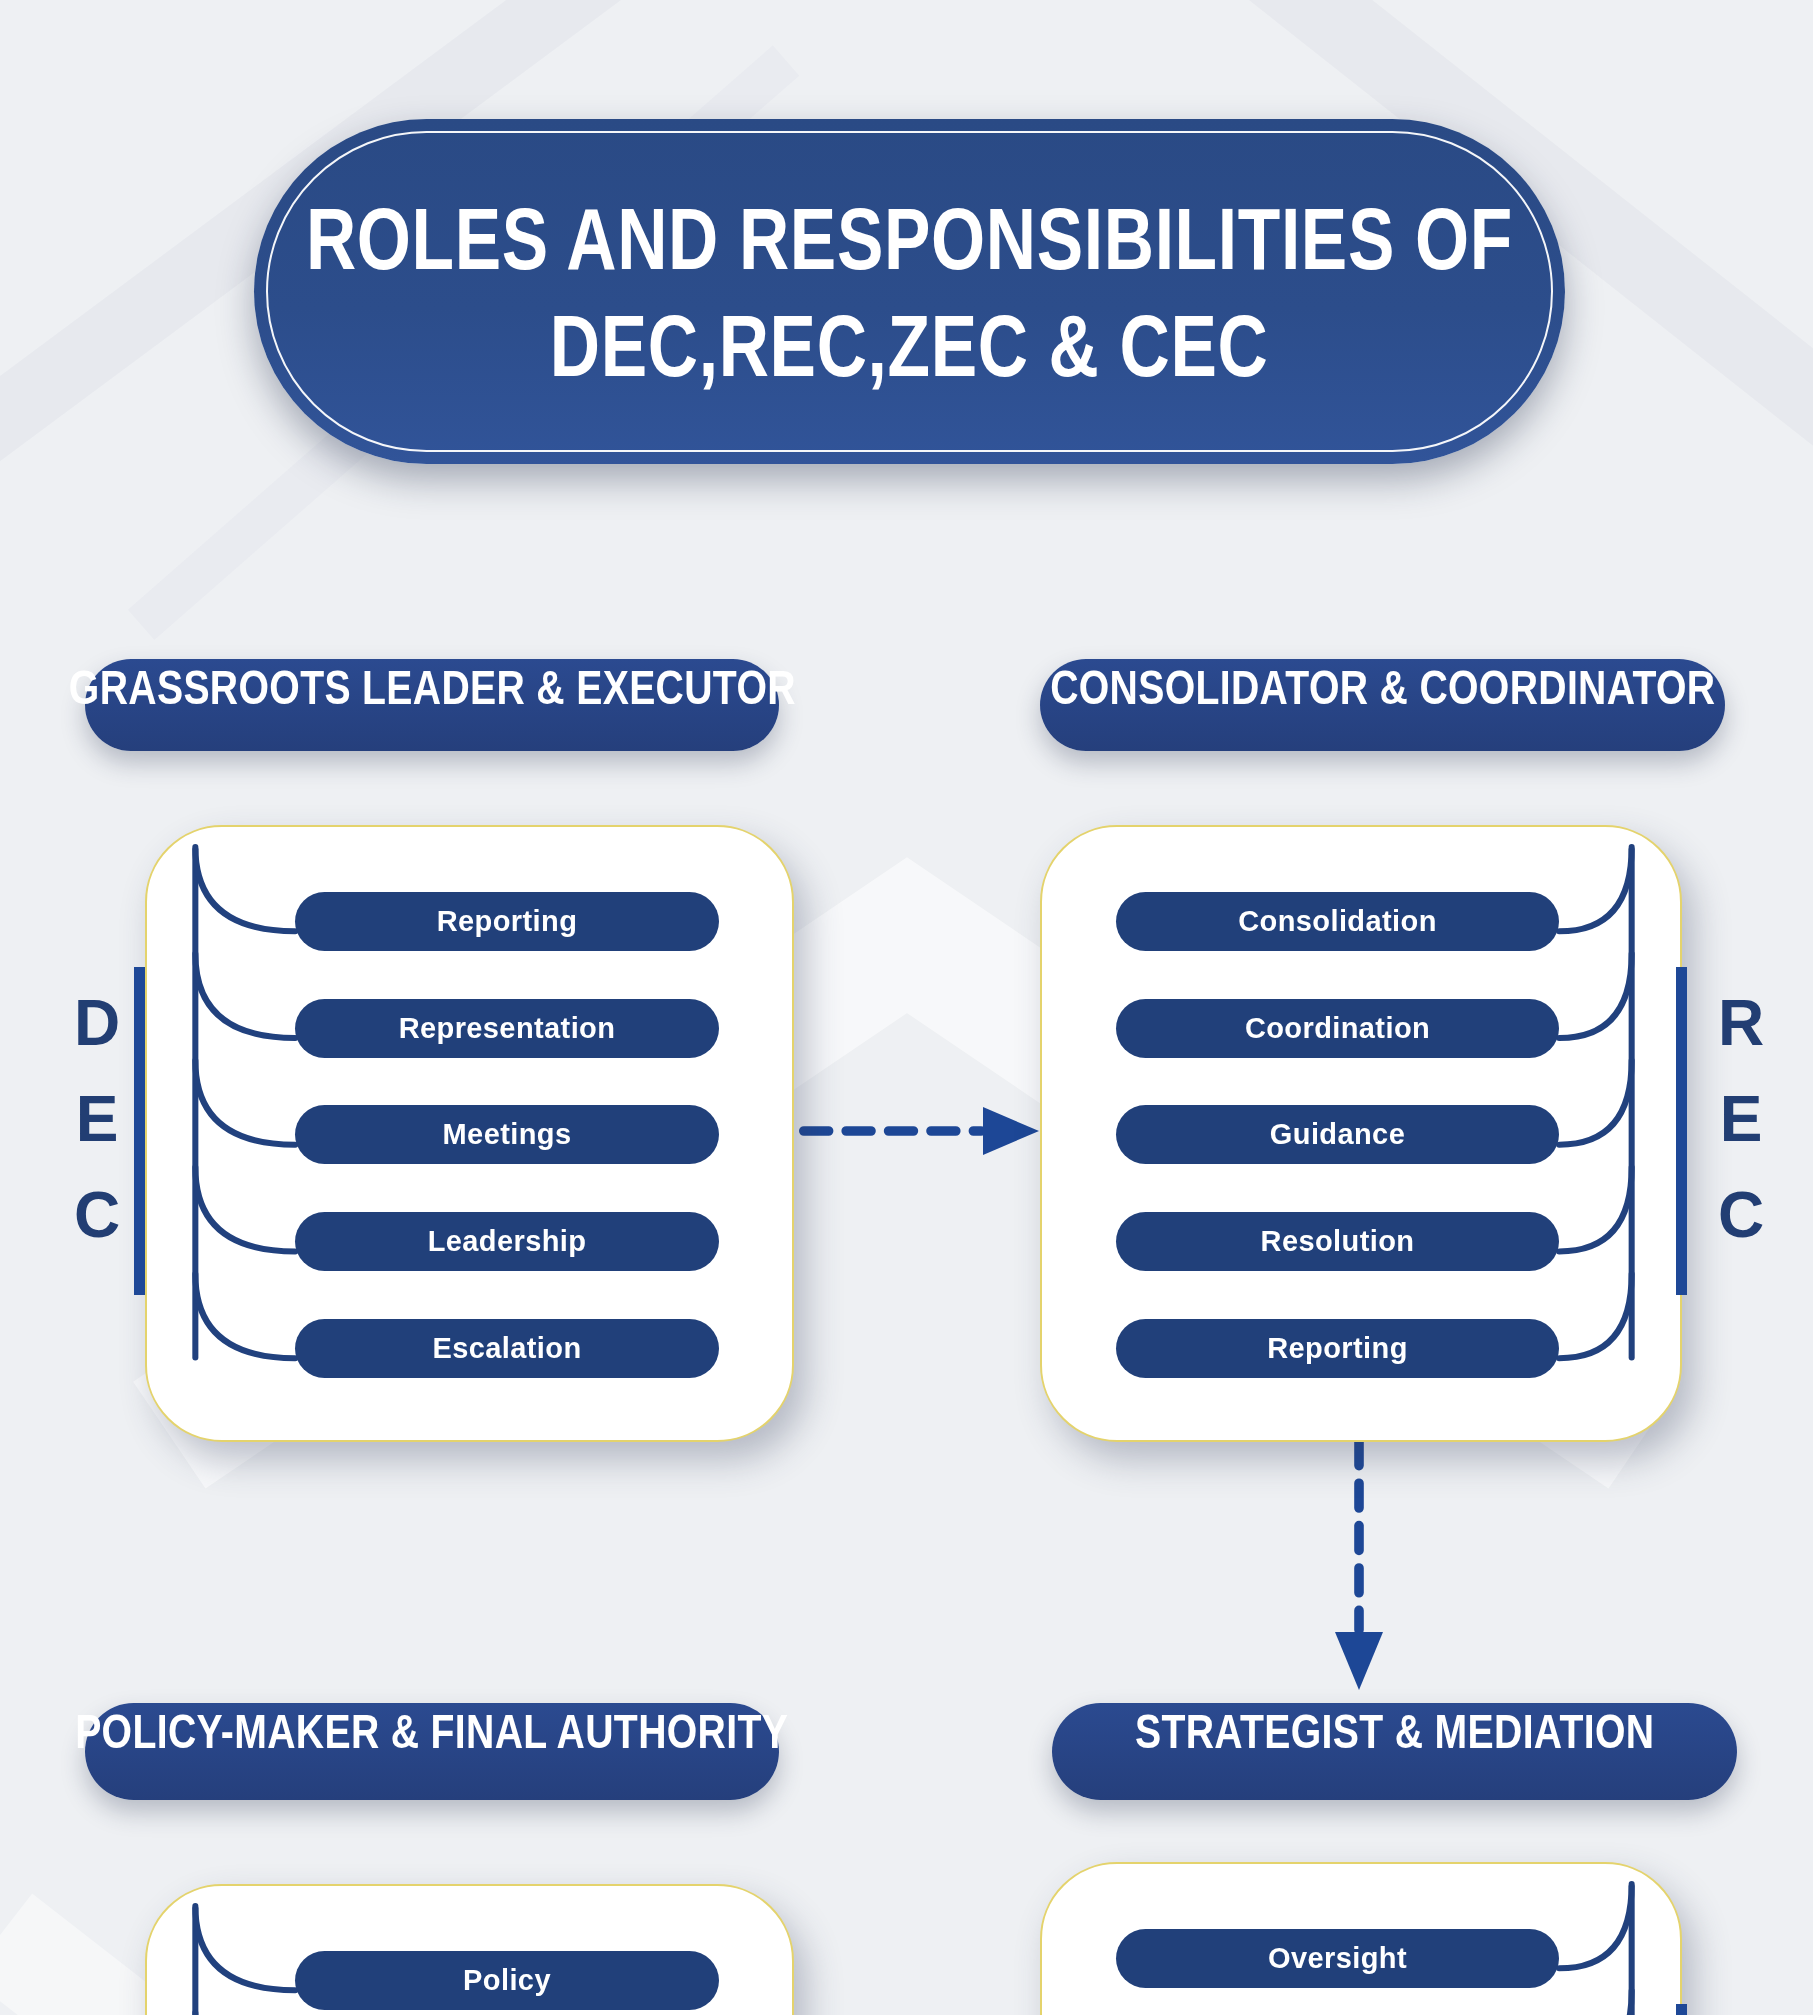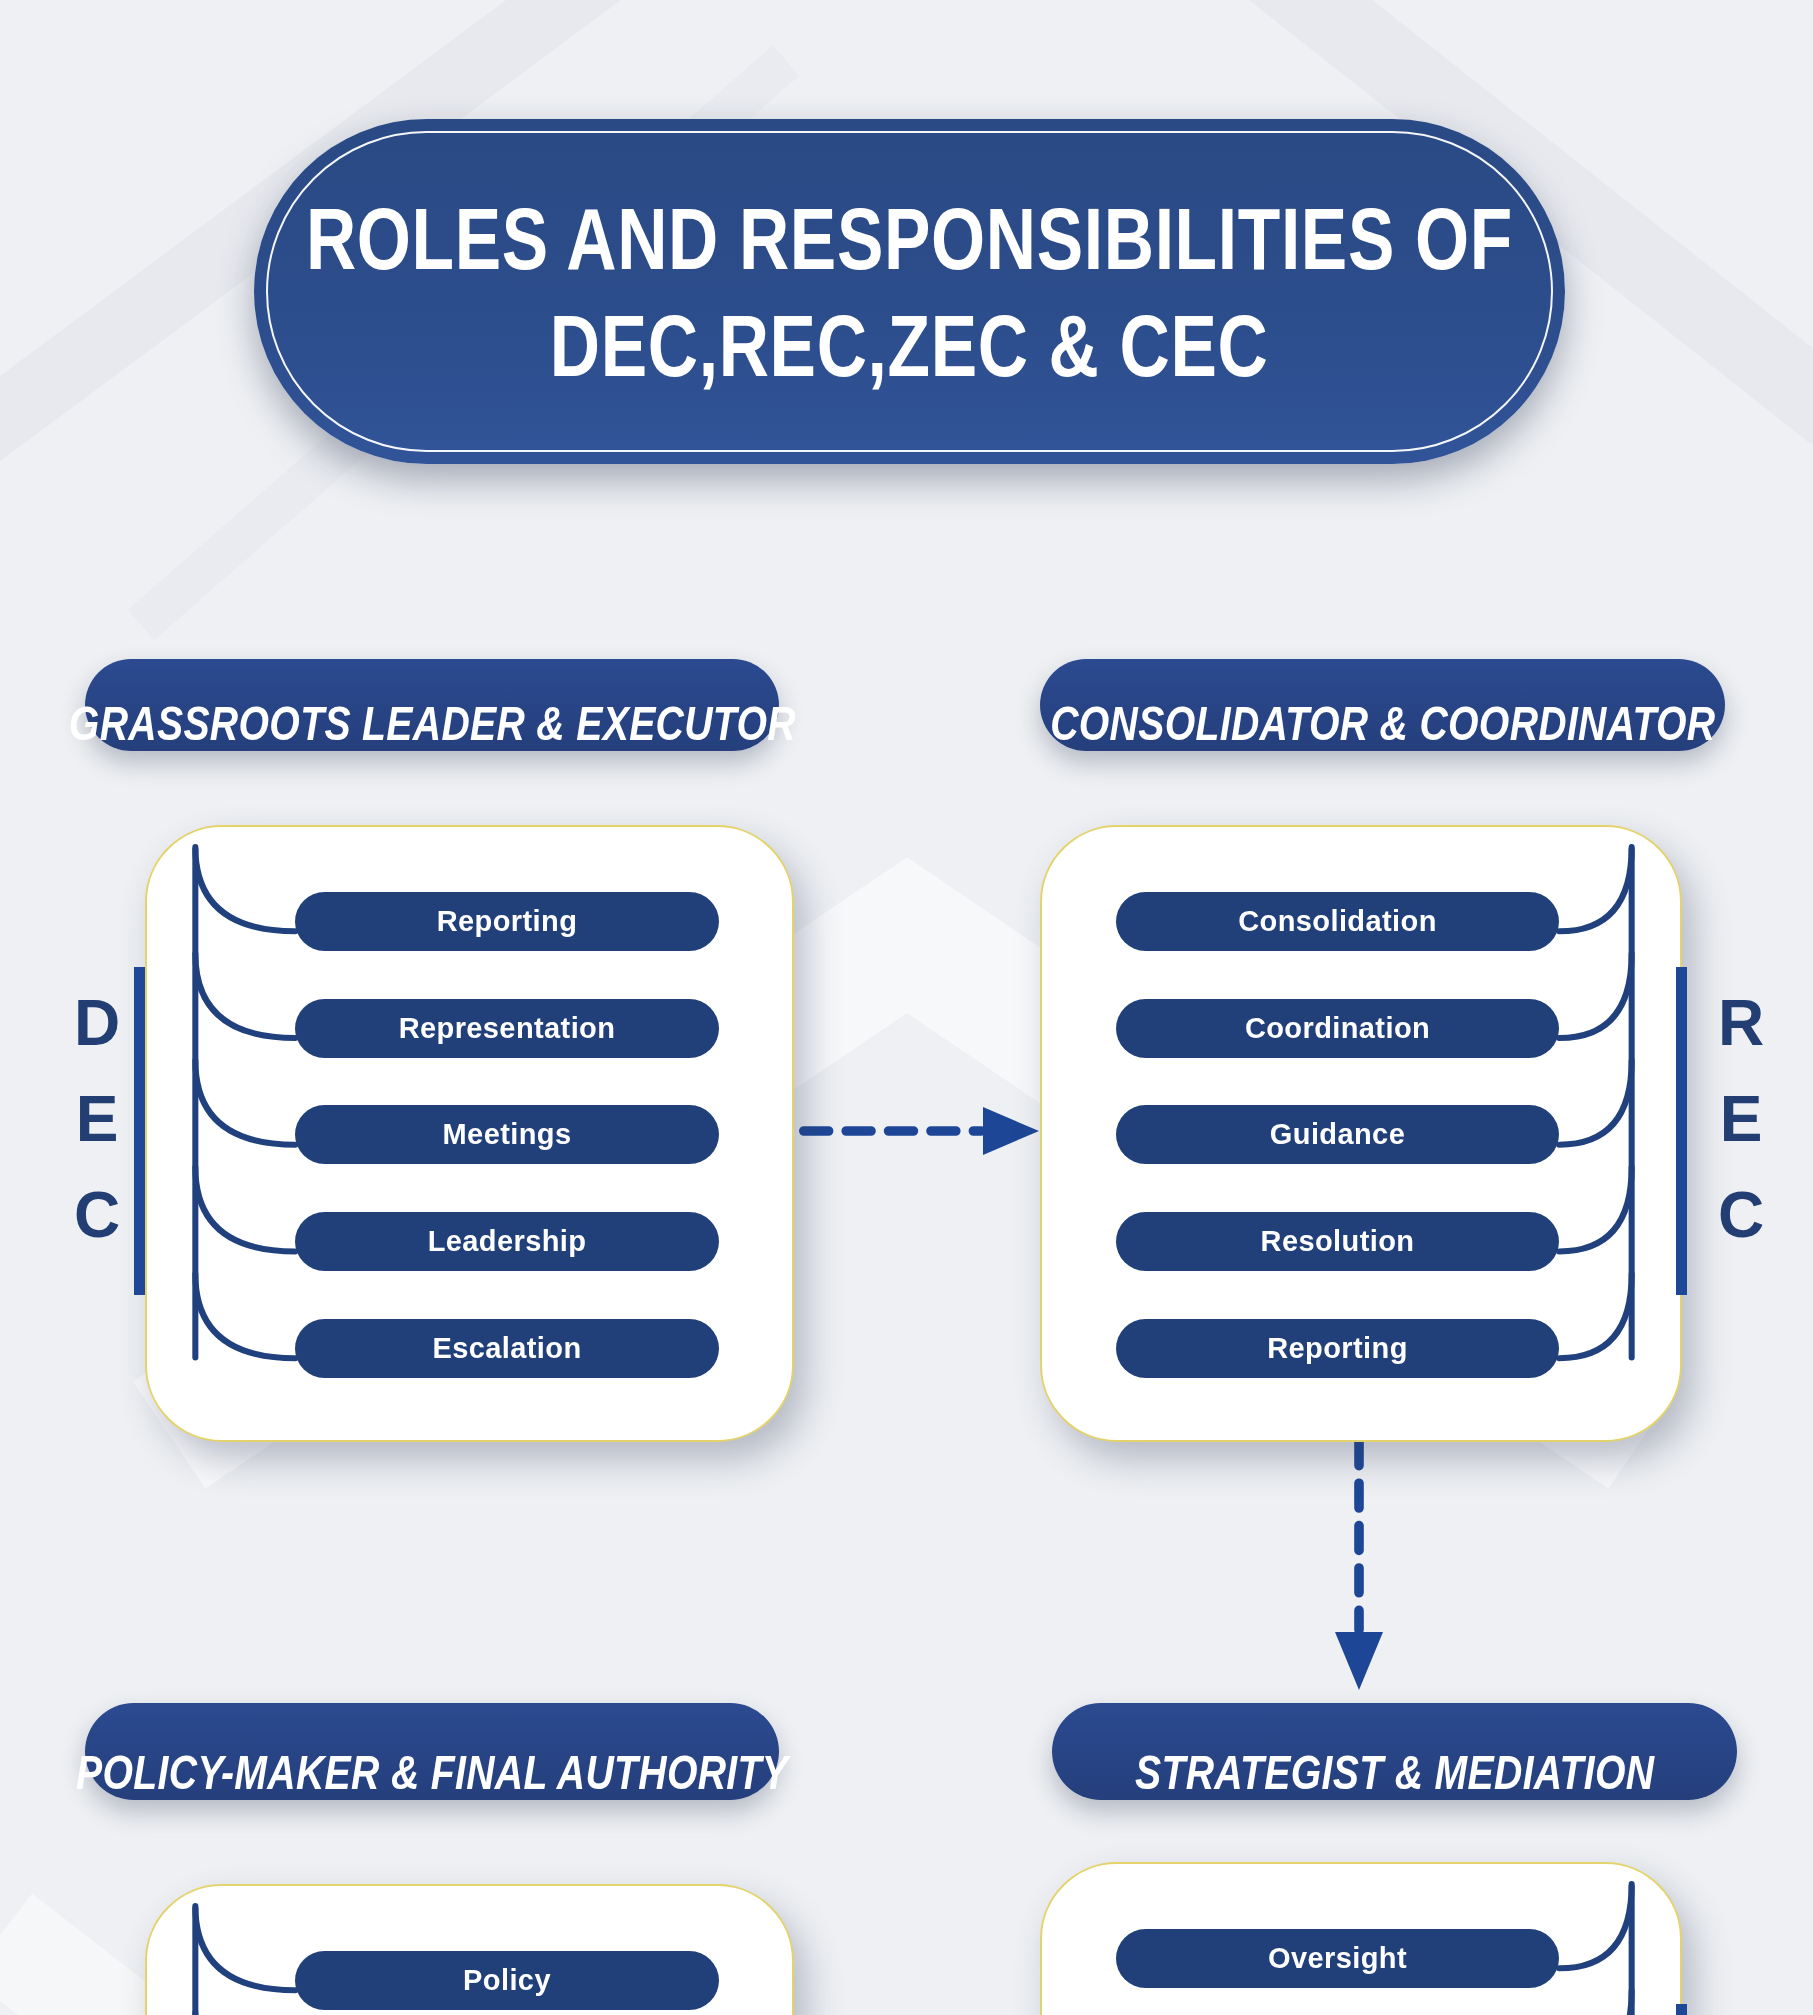--- a/index.html
+++ b/index.html
@@ -23,22 +23,22 @@
   .title-banner::after{
     content:"";position:absolute;inset:12px;border:2.4px solid rgba(255,255,255,.95);
     border-radius:161px;pointer-events:none;
   }
   .title-line{color:#fff;font-weight:bold;font-size:87px;letter-spacing:0.8px;line-height:1;}
   
   .sec-header{
     position:absolute;z-index:2;border-radius:52px;
     background:linear-gradient(180deg,#2b4a90 0%,#253f7c 100%);
     box-shadow:0 12px 24px rgba(40,50,80,.28);
-    display:flex;align-items:flex-end;justify-content:center;color:#fff;
-    font-weight:bold;font-size:49px;letter-spacing:0.4px;font-style:italic;
+    display:flex;align-items:flex-start;justify-content:center;color:#fff;
+    font-weight:bold;font-size:49px;letter-spacing:0.4px;
   }
   #hdr-dec{left:85px;top:659px;width:694px;height:92px;}
   #hdr-rec{left:1040px;top:659px;width:685px;height:92px;}
   #hdr-cec{left:85px;top:1703px;width:694px;height:97px;}
   #hdr-zec{left:1052px;top:1703px;width:685px;height:97px;}
   
   .card{
     position:absolute;z-index:2;background:#fff;border:2.4px solid #e4d36c;border-radius:77px;
     box-shadow:12px 18px 36px rgba(50,60,90,.30);
   }

